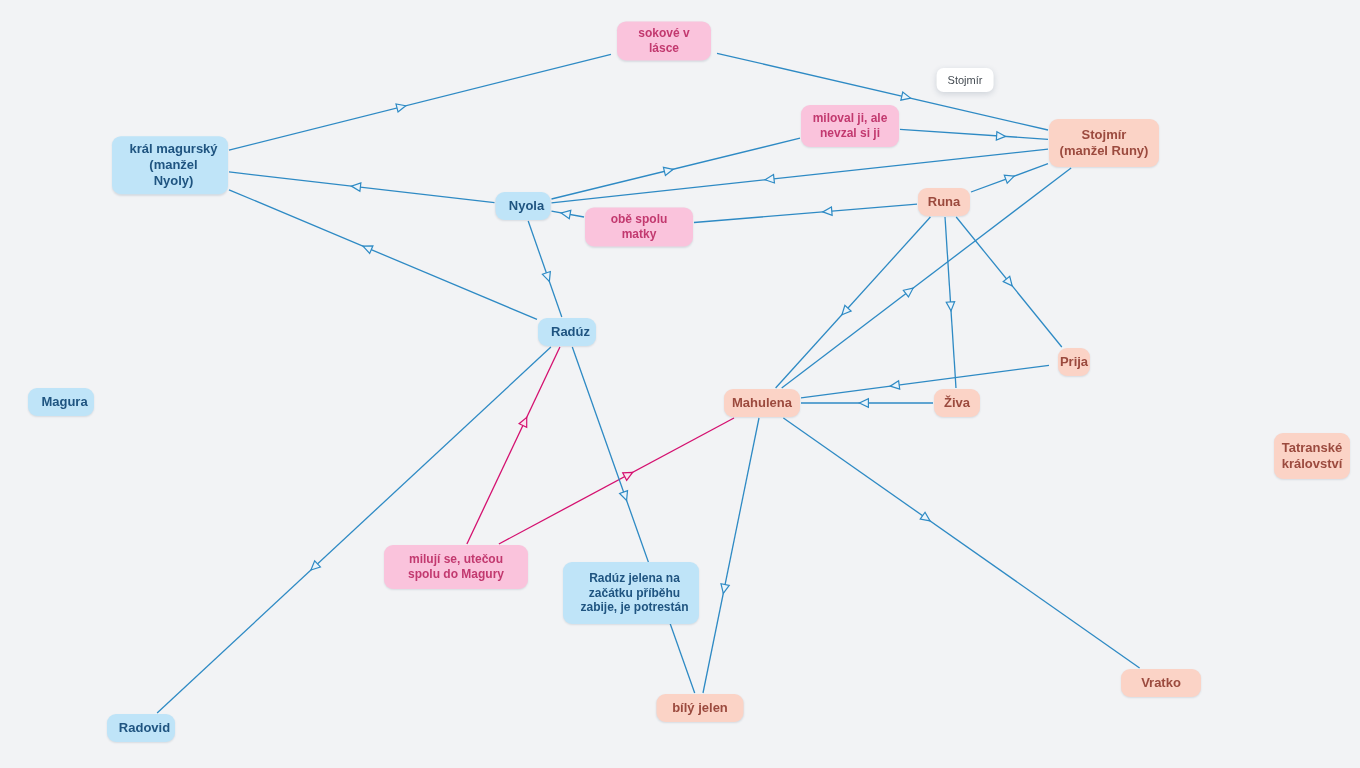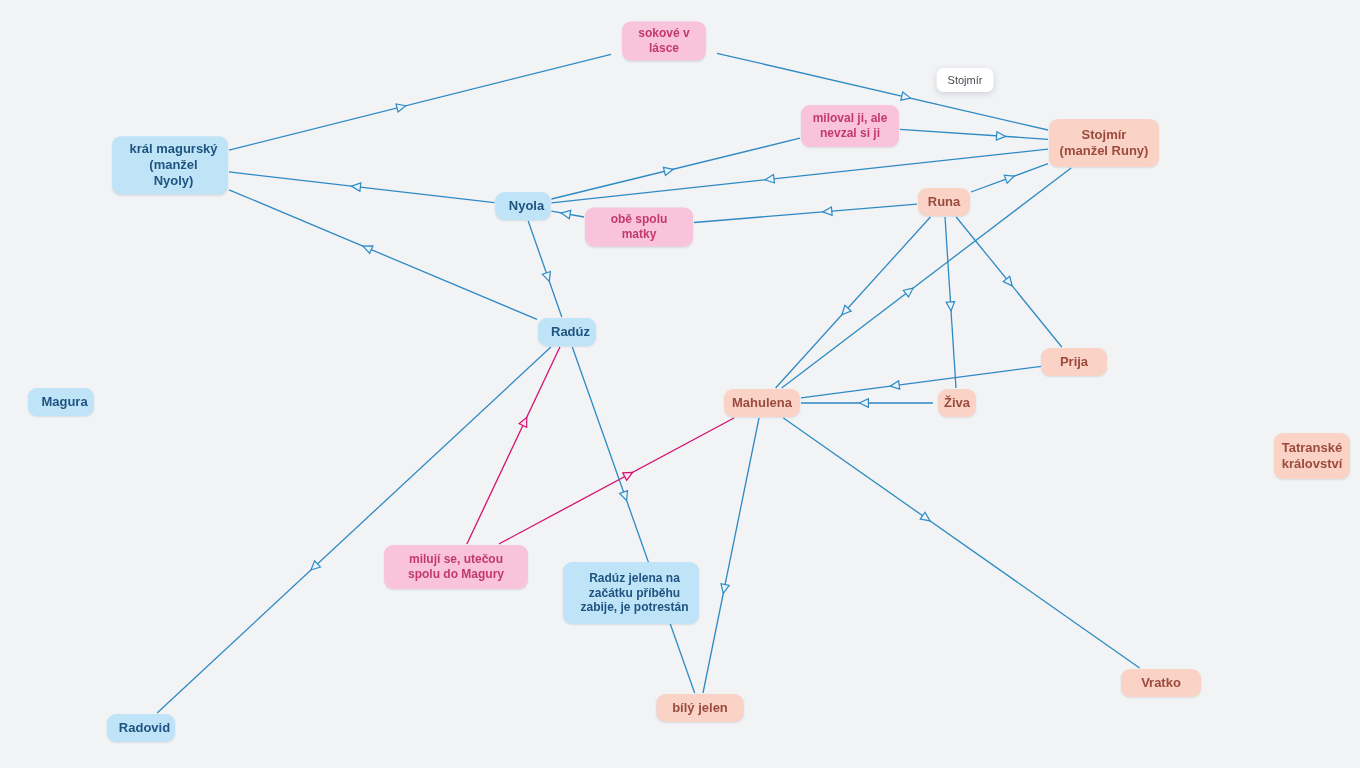--- a/index.html
+++ b/index.html
@@ -162,35 +162,35 @@
       <g>
         <line x1="783.4" y1="418.0" x2="1139.6" y2="668.0" stroke="#2e8ac4" stroke-width="1.3"></line>
         <path d="M 5,0 L -4,-4.2 L -4,4.2 Z" fill="#eaf4fb" stroke="#2e8ac4" stroke-width="1.2" stroke-linejoin="miter" transform="translate(925.9,518.0) rotate(35.06)"></path>
       </g>
       <g>
         <line x1="550.9" y1="347.0" x2="157.1" y2="713.0" stroke="#2e8ac4" stroke-width="1.3"></line>
         <path d="M 5,0 L -4,-4.2 L -4,4.2 Z" fill="#eaf4fb" stroke="#2e8ac4" stroke-width="1.2" stroke-linejoin="miter" transform="translate(314.6,566.6) rotate(137.09)"></path>
       </g>
     </svg>
   <div id="node-layer">
-      <div class="node label-pink" style="left: 664px; top: 41px; width: 84px; min-height: 28px; font-size: 12px;">sokové v lásce</div>
+      <div class="node label-pink" style="left: 664px; top: 41px; width: 94px; min-height: 28px; font-size: 12px;">sokové v lásce</div>
       <div class="node label-pink" style="left: 850px; top: 126px; width: 98px; min-height: 42px; font-size: 12px;">miloval ji, ale
 nevzal si ji</div>
       <div class="node person-salmon" style="left: 1104px; top: 143px; width: 110px; min-height: 48px; font-size: 13px;">Stojmír
 (manžel Runy)</div>
       <div class="node person-blue" style="left: 170px; top: 165px; width: 116px; min-height: 48px; font-size: 13px;">král magurský
 (manžel Nyoly)</div>
       <div class="node person-blue" style="left: 523px; top: 206px; width: 55px; min-height: 28px; font-size: 13px;">Nyola</div>
       <div class="node person-salmon" style="left: 944px; top: 202px; width: 52px; min-height: 28px; font-size: 13px;">Runa</div>
       <div class="node label-pink" style="left: 639px; top: 227px; width: 108px; min-height: 28px; font-size: 12px;">obě spolu matky</div>
       <div class="node person-blue" style="left: 567px; top: 332px; width: 58px; min-height: 28px; font-size: 13px;">Radúz</div>
-      <div class="node person-salmon" style="left: 1074px; top: 362px; width: 66px; min-height: 28px; font-size: 13px;">Prija</div>
+      <div class="node person-salmon" style="left: 1074px; top: 362px; width: 32px; min-height: 28px; font-size: 13px;">Prija</div>
       <div class="node person-blue" style="left: 61px; top: 402px; width: 66px; min-height: 28px; font-size: 13px;">Magura</div>
       <div class="node person-salmon" style="left: 762px; top: 403px; width: 76px; min-height: 28px; font-size: 13px;">Mahulena</div>
-      <div class="node person-salmon" style="left: 957px; top: 403px; width: 38px; min-height: 28px; font-size: 13px;">Živa</div>
+      <div class="node person-salmon" style="left: 957px; top: 403px; width: 46px; min-height: 28px; font-size: 13px;">Živa</div>
       <div class="node person-salmon" style="left: 1290px; top: 456px; width: 76px; min-height: 46px; font-size: 13px; margin-left: 22px;">Tatranské
 království</div>
       <div class="node label-pink" style="left: 456px; top: 567px; width: 144px; min-height: 44px; font-size: 12px;">milují se, utečou
 spolu do Magury</div>
       <div class="node person-blue" style="left: 631px; top: 593px; width: 136px; min-height: 62px; font-size: 12px;">Radúz jelena na
 začátku příběhu
 zabije, je potrestán</div>
       <div class="node person-salmon" style="left: 700px; top: 708px; width: 87px; min-height: 28px; font-size: 13px;">bílý jelen</div>
       <div class="node person-salmon" style="left: 1161px; top: 683px; width: 80px; min-height: 28px; font-size: 13px;">Vratko</div>
       <div class="node person-blue" style="left: 141px; top: 728px; width: 68px; min-height: 28px; font-size: 13px;">Radovid</div>

